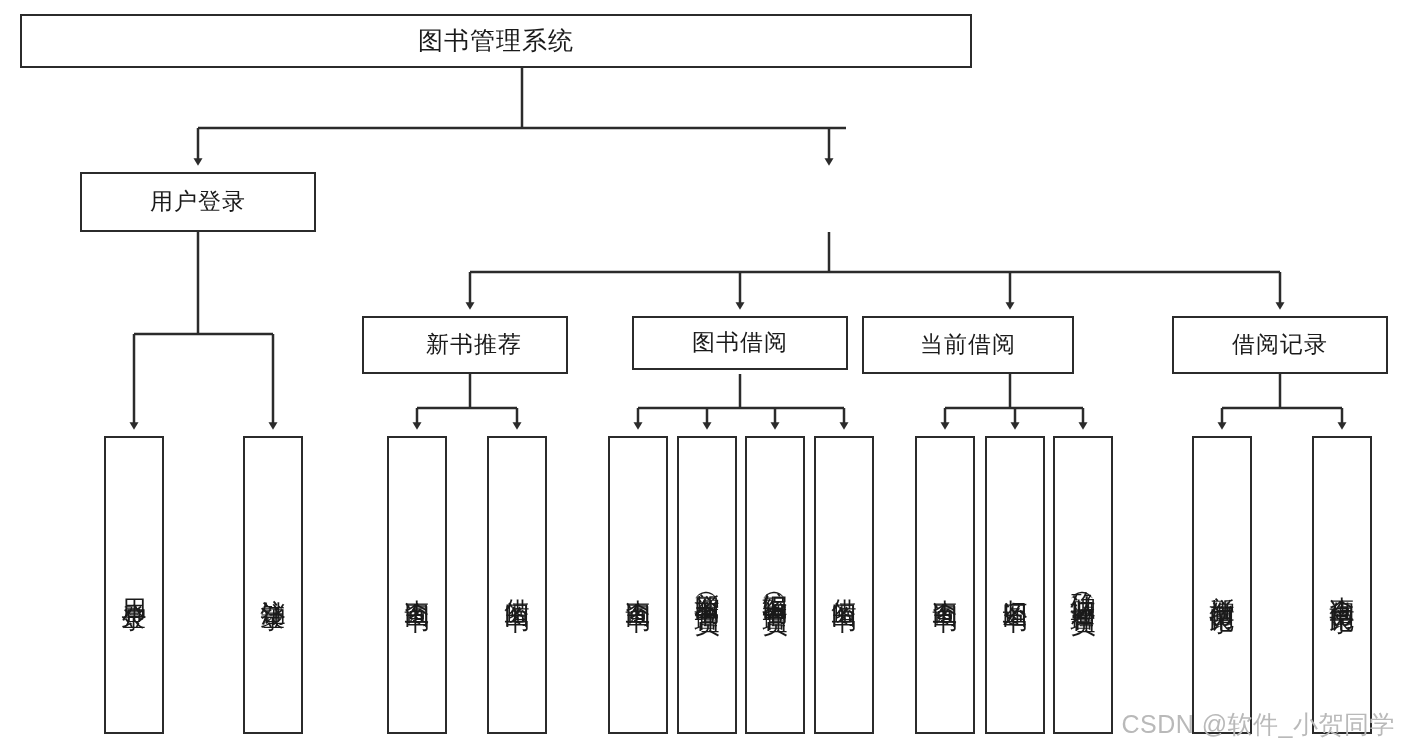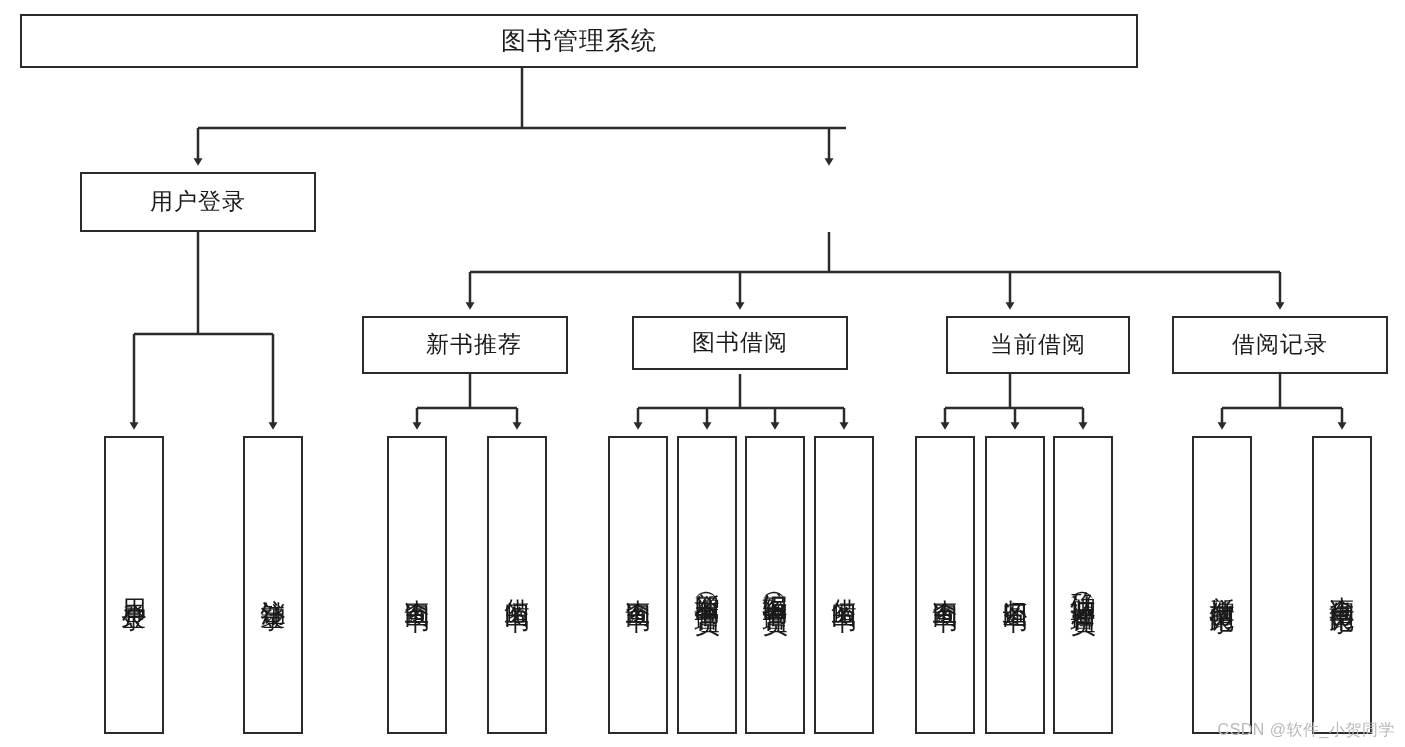--- a/index.html
+++ b/index.html
@@ -55,21 +55,21 @@
     letter-spacing: 3px;
     line-height: 1;
   }
   #root-node .node-label {
     font-size: 25px;
   }
   #watermark {
     position: absolute;
     right: 10px;
     bottom: 6px;
-    font-size: 16px;
+    font-size: 25px;
     color: #b9b9b9;
     letter-spacing: 0.5px;
     white-space: nowrap;
     pointer-events: none;
     text-align: center;
   }
 </style>
 </head>
 <body>
 
@@ -130,35 +130,35 @@
     </g>
 
     <g>
       <path d="M1280,374 L1280,408" stroke="#2b2b2b" stroke-width="2.5" fill="none"></path>
       <path d="M1222,408 L1342,408" stroke="#2b2b2b" stroke-width="2.5" fill="none"></path>
       <path d="M1222,408 L1222,426" stroke="#2b2b2b" stroke-width="2.5" fill="none" marker-end="url(#arrowhead)"></path>
       <path d="M1342,408 L1342,426" stroke="#2b2b2b" stroke-width="2.5" fill="none" marker-end="url(#arrowhead)"></path>
     </g>
   </svg>
 
-  <div class="node-box horiz" id="root-node" style="left: 20px; top: 14px; width: 1118px; height: 54px;">
+  <div class="node-box horiz" id="root-node" style="left: 20px; top: 14px; width: 952px; height: 54px;">
     <span class="node-label">图书管理系统</span>
   </div>
 
   <div class="node-box horiz" style="left: 80px; top: 172px; width: 236px; height: 60px;">
     <span class="node-label">用户登录</span>
   </div>
 
   <div class="node-box horiz" style="left: 362px; top: 316px; width: 206px; height: 58px; padding-left: 18px;">
     <span class="node-label">新书推荐</span>
   </div>
   <div class="node-box horiz" style="left: 632px; top: 316px; width: 216px; height: 54px;">
     <span class="node-label">图书借阅</span>
   </div>
-  <div class="node-box horiz" style="left: 946px; top: 316px; width: 184px; height: 58px;">
+  <div class="node-box horiz" style="left: 862px; top: 316px; width: 212px; height: 58px;">
     <span class="node-label">当前借阅</span>
   </div>
   <div class="node-box horiz" style="left: 1172px; top: 316px; width: 216px; height: 58px; align-items: center;">
     <span class="node-label">借阅记录</span>
   </div>
 
   <div class="node-box vert" style="left: 104px; top: 436px; width: 60px; height: 298px;">
     <span class="node-label">用户登录</span>
   </div>
   <div class="node-box vert" style="left: 243px; top: 436px; width: 60px; height: 298px;">

